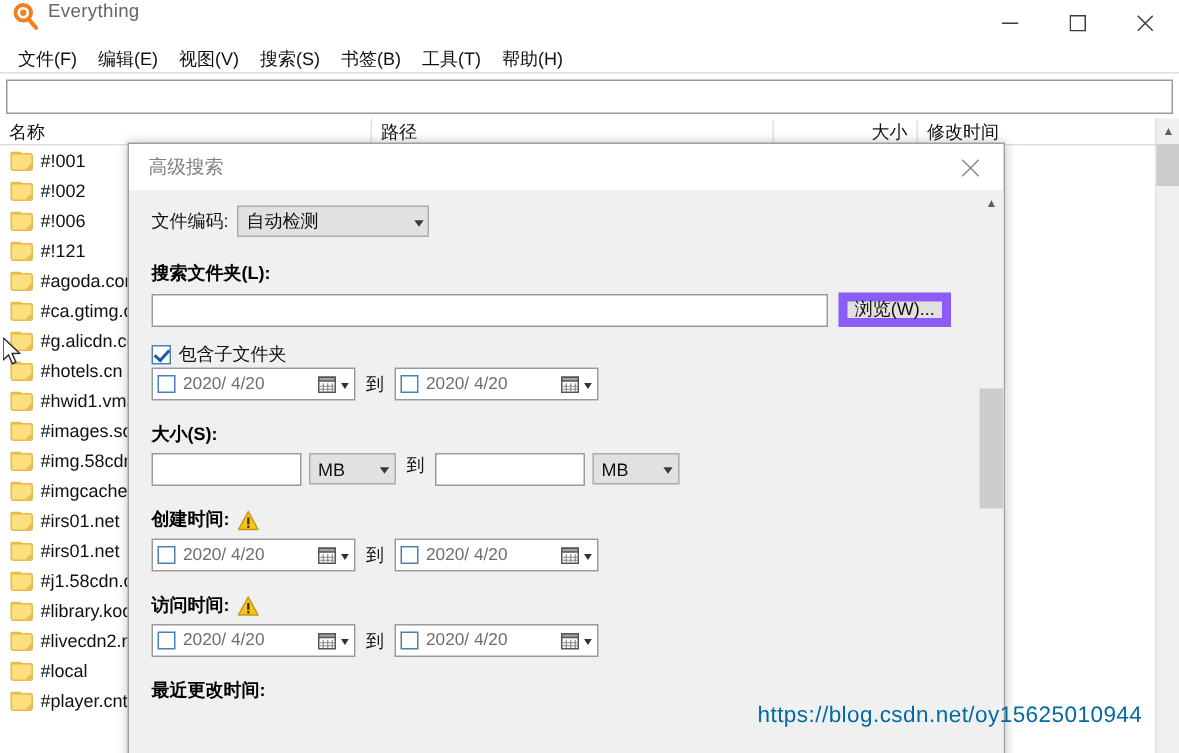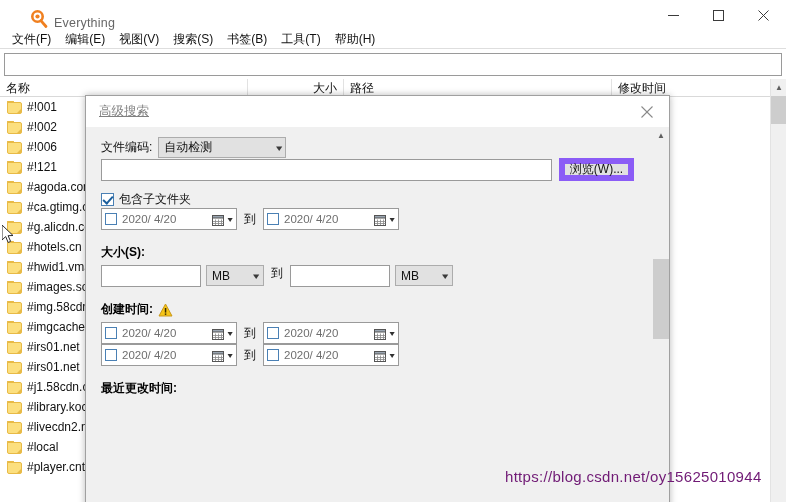--- a/index.html
+++ b/index.html
@@ -18,22 +18,21 @@
     background: #ffffff;
   }
 
   
   .titlebar {
     position: absolute;
     left: 0; top: 0;
     width: 786px; height: 30px;
     background: #ffffff;
     display: flex;
-    align-items: flex-end;
-    padding-left: 22px;
+    align-items: flex-start;
   }
   .app-logo {
     width: 22px; height: 22px;
     margin-left: 6px; margin-right: 4px;
     position: relative;
     flex: 0 0 auto;
   }
   .app-title {
     font-size: 12.5px;
     color: #666;
@@ -185,21 +184,21 @@
     left: 0; top: 17px;
     width: 16px; height: 28px;
     background: #cdcdcd;
   }
 
   
   .watermark {
     position: absolute;
     left: 505px; top: 468px;
     font-size: 15px;
-    color: #701a75;
+    color: #0369a1;
     white-space: nowrap;
     letter-spacing: 0.3px;
     pointer-events: none;
     z-index: 40;
   }
 
   
   .cursor {
     position: absolute;
     left: 2px; top: 225px;
@@ -224,21 +223,20 @@
     height: 31px;
     background: #ffffff;
     display: flex;
     align-items: center;
     position: relative;
   }
   .dlg-title-text {
     font-size: 12.5px;
     color: #808080;
     padding-left: 13px;
-    text-decoration: underline;
   }
   .dlg-close {
     position: absolute;
     right: 0; top: 0;
     width: 45px; height: 31px;
     display: flex; align-items: center; justify-content: center;
     color: #8a8a8a;
   }
 
   .dlg-body {
@@ -445,22 +443,22 @@
     <div class="menu-item">工具(T)</div>
     <div class="menu-item">帮助(H)</div>
   </div>
 
   <div class="searchbar-wrap">
     <input class="searchbox" type="text" value="" style="">
   </div>
 
   <div class="colheaders">
     <div class="colhdr" style="width:248px;">名称</div>
+    <div class="colhdr" style="width:268px;">路径</div>
     <div class="colhdr right" style="width:96px;">大小</div>
-    <div class="colhdr" style="width:268px;">路径</div>
     <div class="colhdr" style="width:158px;border-right:none;text-align:right;">修改时间</div>
   </div>
 
   <div class="filelist" id="filelist">
       <div class="frow">
         <div class="fname">
           <span class="folder-ico">
             <span class="tabtop"></span>
             <span class="body"></span>
             <span class="fold"></span>
@@ -730,20 +728,23 @@
       <div class="dlg-content">
 
         <div class="row">
           <span class="lbl-inline">文件编码:</span>
           <div class="combo" style="width:128px;">
             <span>自动检测</span>
             <span class="chev">▾</span>
           </div>
         </div>
 
+        <div class="sec-label first">
+          <span>搜索文件夹(L):</span>
+        </div>
         <div class="row">
           <input class="tinput" style="width: 451px;" type="text" value="">
           <div class="pbtn" style="margin-left:7px;width:75px;">浏览(W)...</div>
         </div>
 
         <div class="cb-row">
           <span class="cbox checked"></span>
           <span class="cb-text">包含子文件夹</span>
         </div>
 
@@ -839,20 +840,30 @@
                 <line x1="6.5" y1="5.5" x2="6.5" y2="11" stroke="#888" stroke-width="0.8"></line>
                 <line x1="9.5" y1="5.5" x2="9.5" y2="11" stroke="#888" stroke-width="0.8"></line>
                 <line x1="1" y1="7.5" x2="11.5" y2="7.5" stroke="#888" stroke-width="0.8"></line>
                 <line x1="1" y1="9.5" x2="11.5" y2="9.5" stroke="#888" stroke-width="0.8"></line>
               </svg>
             </span>
             <span class="dd-arrow">▾</span>
           </div>
         </div>
 
+        <div class="sec-label">
+          <span>访问时间:</span>
+          <span class="warn-ico">
+            <svg width="15" height="14" viewBox="0 0 15 14">
+              <polygon points="7.5,1 14,13 1,13" fill="#f5c518" stroke="#c9971a" stroke-width="1" stroke-linejoin="round"></polygon>
+              <rect x="6.8" y="5" width="1.5" height="4.6" fill="#3a2c00"></rect>
+              <rect x="6.8" y="10.4" width="1.5" height="1.5" fill="#3a2c00"></rect>
+            </svg>
+          </span>
+        </div>
         <div class="row">
           <div class="dtp">
             <span class="dtp-cb"></span>
             <span class="dtp-val">2020/  4/20</span>
             <span class="cal-ico">
               <svg width="13" height="13" viewBox="0 0 13 13">
                 <rect x="0.5" y="1.5" width="11" height="10" fill="#fff" stroke="#555" stroke-width="1"></rect>
                 <rect x="0.5" y="1.5" width="11" height="2.5" fill="#9aa5b1" stroke="#555" stroke-width="1"></rect>
                 <line x1="3.5" y1="5.5" x2="3.5" y2="11" stroke="#888" stroke-width="0.8"></line>
                 <line x1="6.5" y1="5.5" x2="6.5" y2="11" stroke="#888" stroke-width="0.8"></line>

